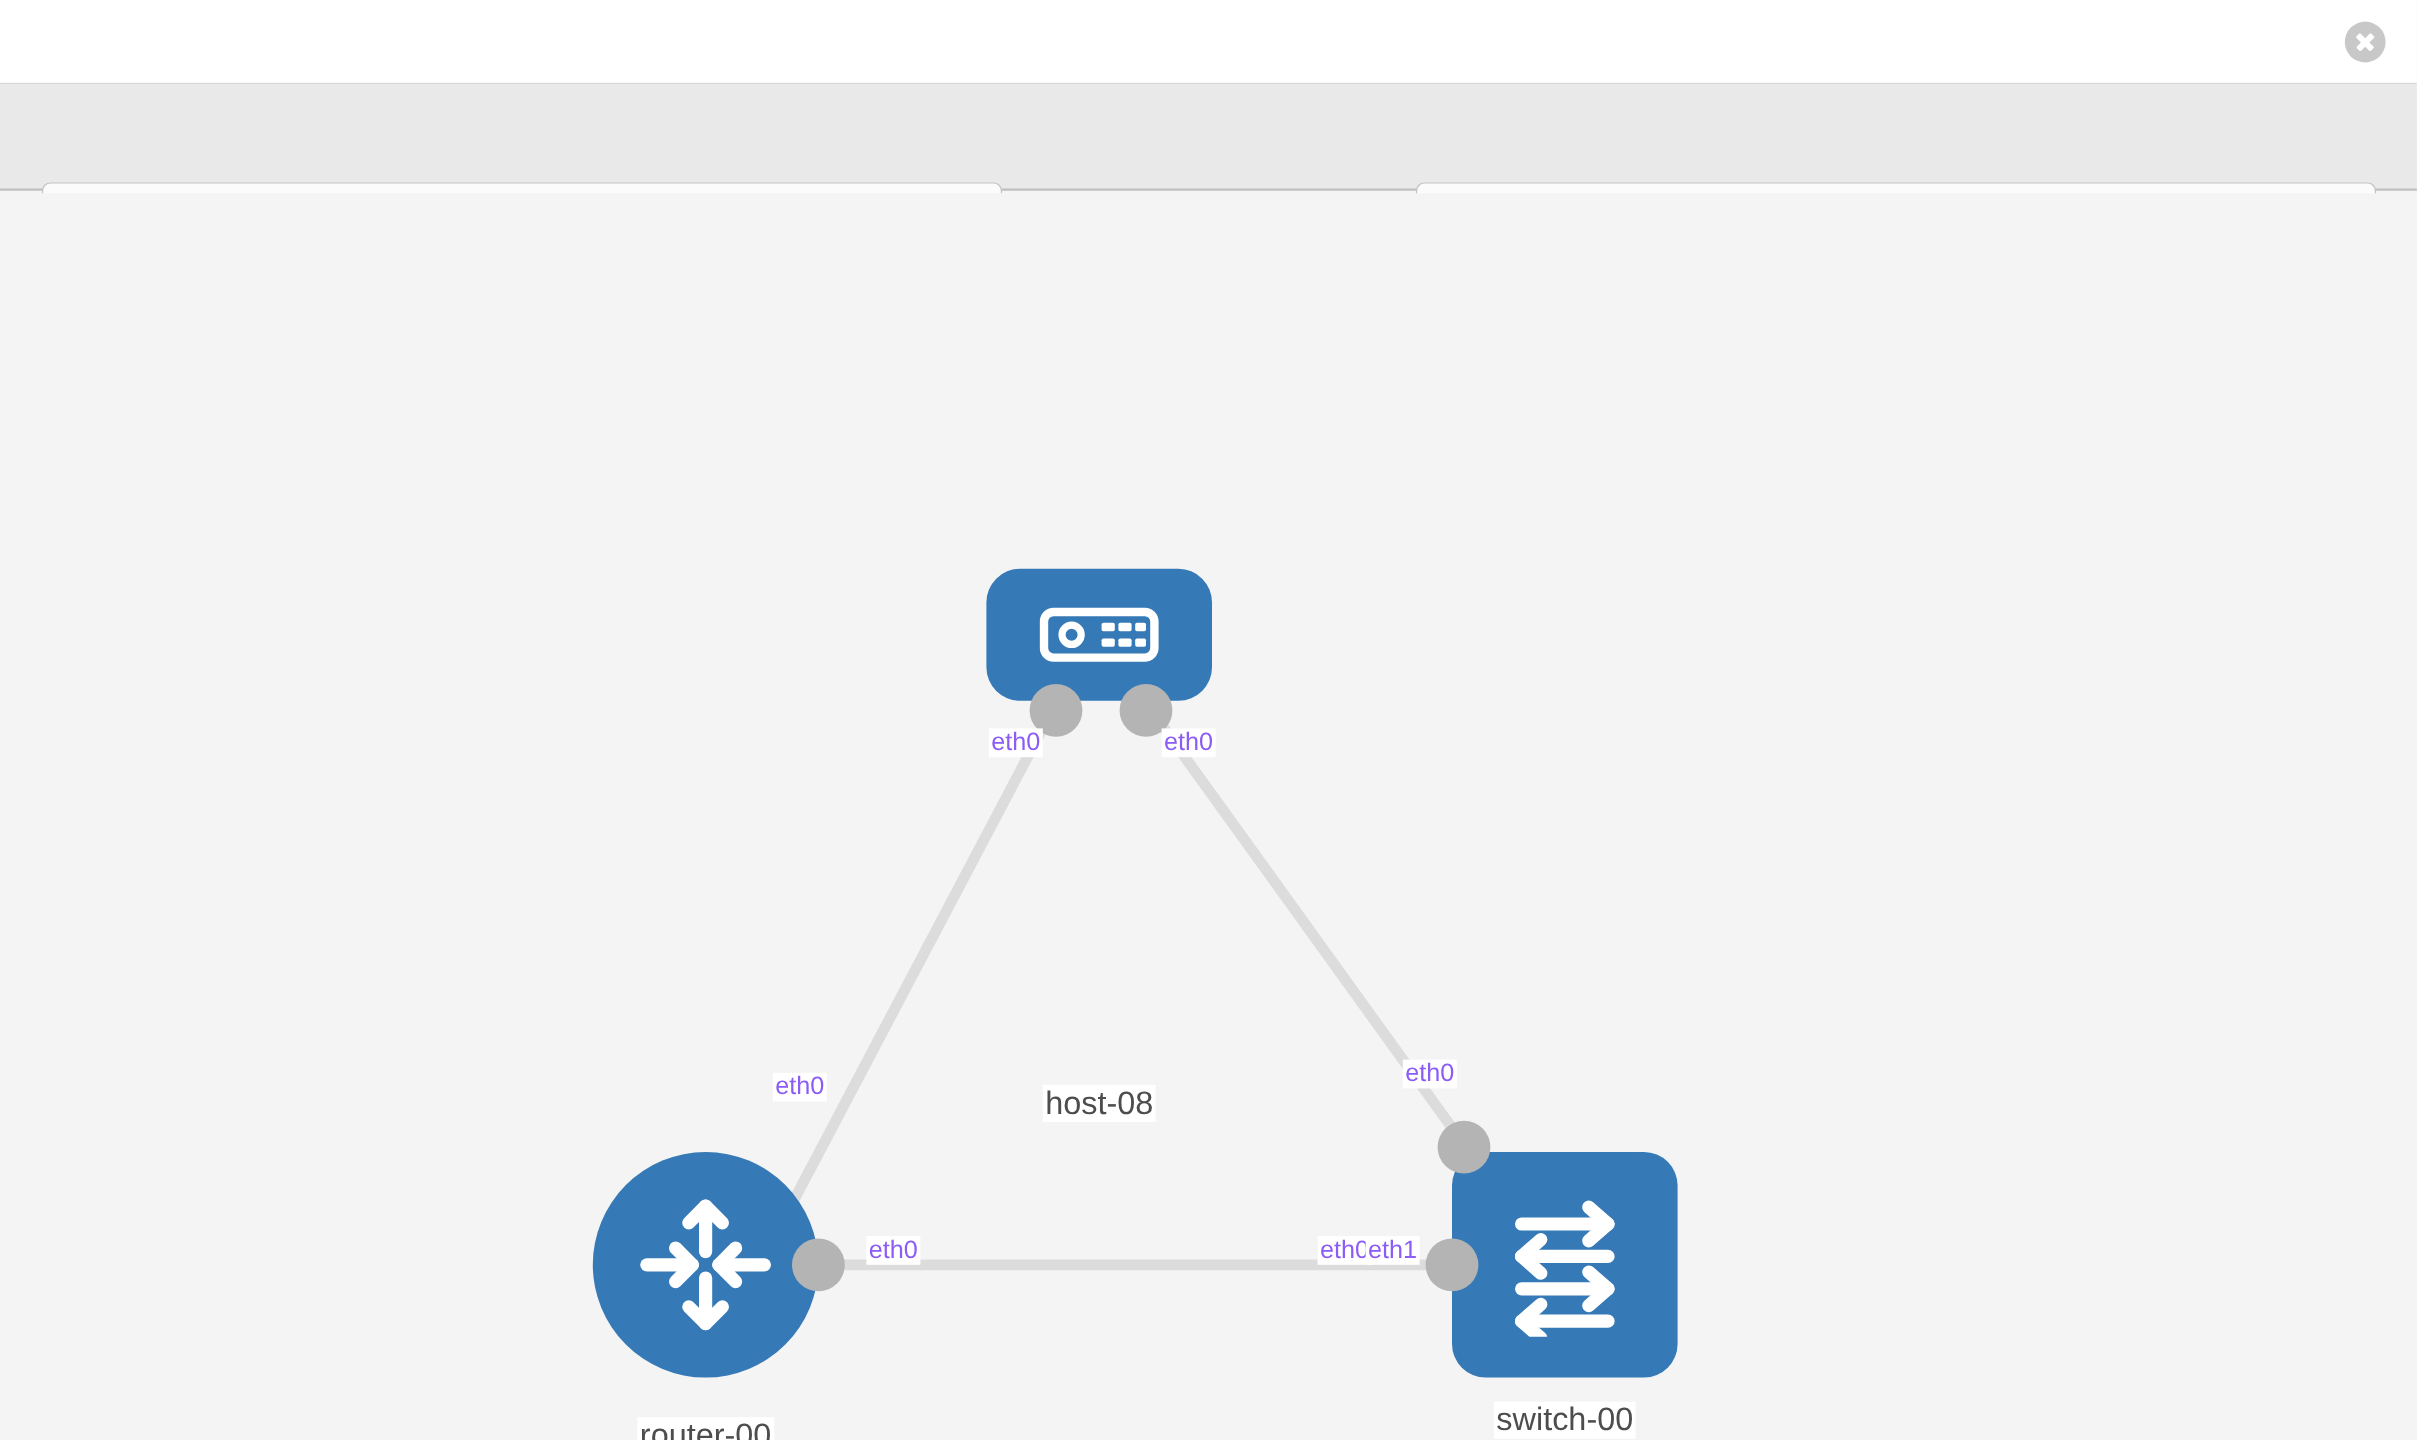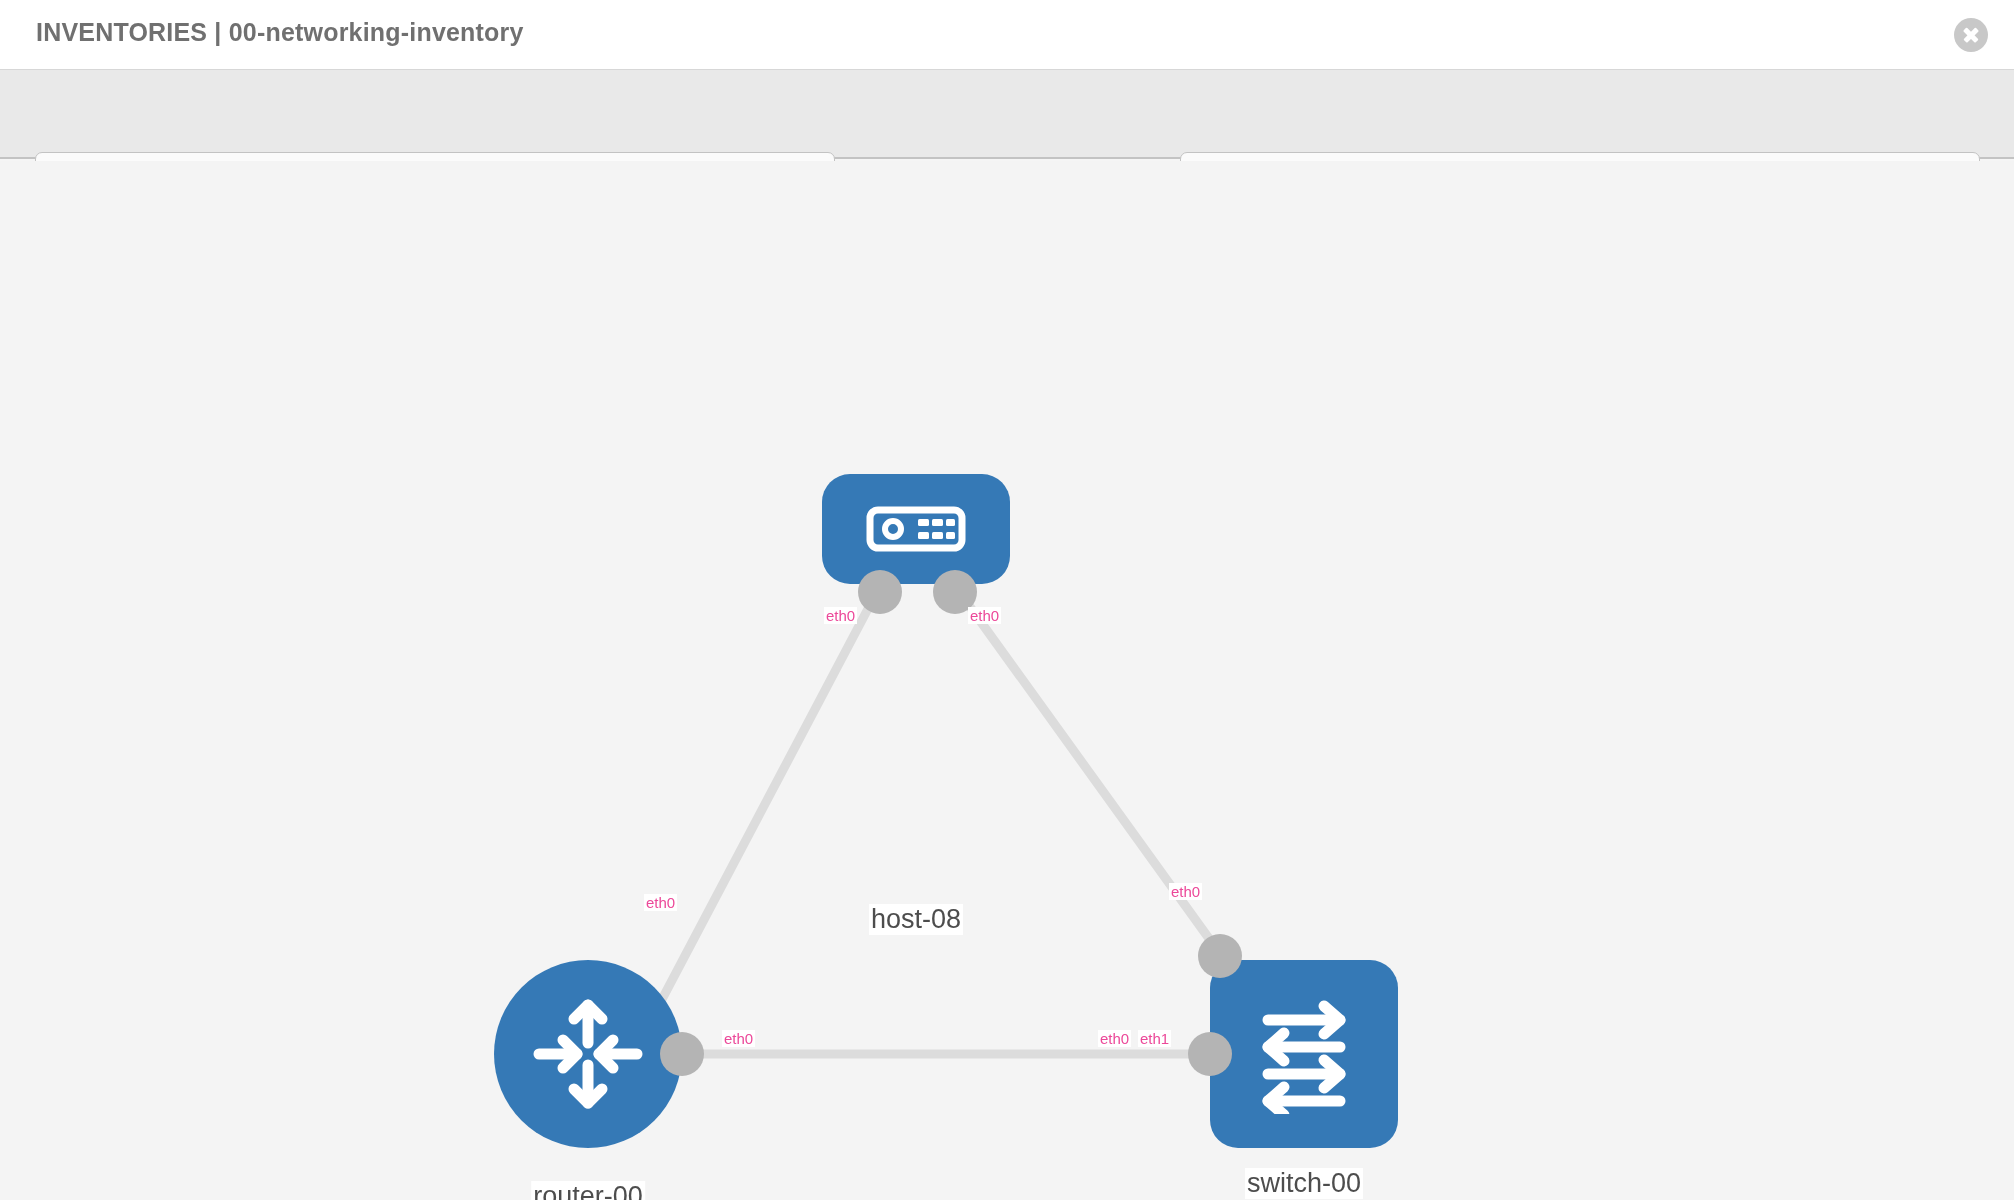--- a/index.html
+++ b/index.html
@@ -97,39 +97,38 @@
     transform: translateX(-50%);
   }
   .port {
     position: absolute;
     width: 44px; height: 44px; border-radius: 50%;
     background: #b4b4b4;
     transform: translate(-50%,-50%);
   }
   .if-label {
     position: absolute;
-    font-size: 15px; color: #ec4899;
+    font-size: 21px; color: #8b5cf6;
     background: #ffffff;
     white-space: nowrap;
     padding: 0 2px;
   }
 
   
   #node-host   { left: 822px; top: 313px; }
   #node-host .node-shape { width: 188px; height: 110px; border-radius: 28px; }
   #node-router { left: 494px; top: 799px; }
   #node-router .node-shape { width: 188px; height: 188px; border-radius: 50%; }
   #node-switch { left: 1210px; top: 799px; }
   #node-switch .node-shape { width: 188px; height: 188px; border-radius: 28px; }
 </style>
 </head>
 <body>
 
 <div class="header">
-  <div class="header-title">INVENTORIES | 00-networking-inventory</div>
   <div class="close-btn"></div>
 </div>
 
 <div class="toolbar">
 
   <div class="select-box" id="actions-select">
     <span class="sel-label">ACTIONS</span>
     <span class="caret"></span>
   </div>
 

